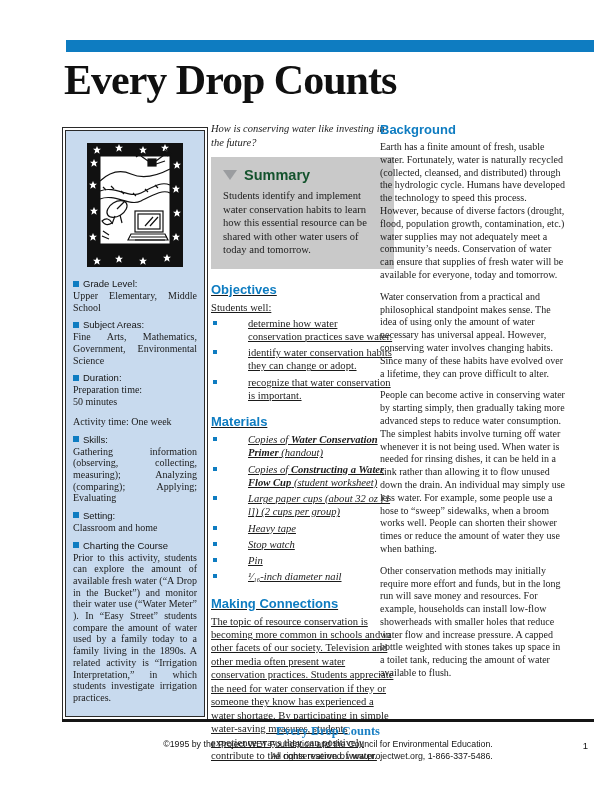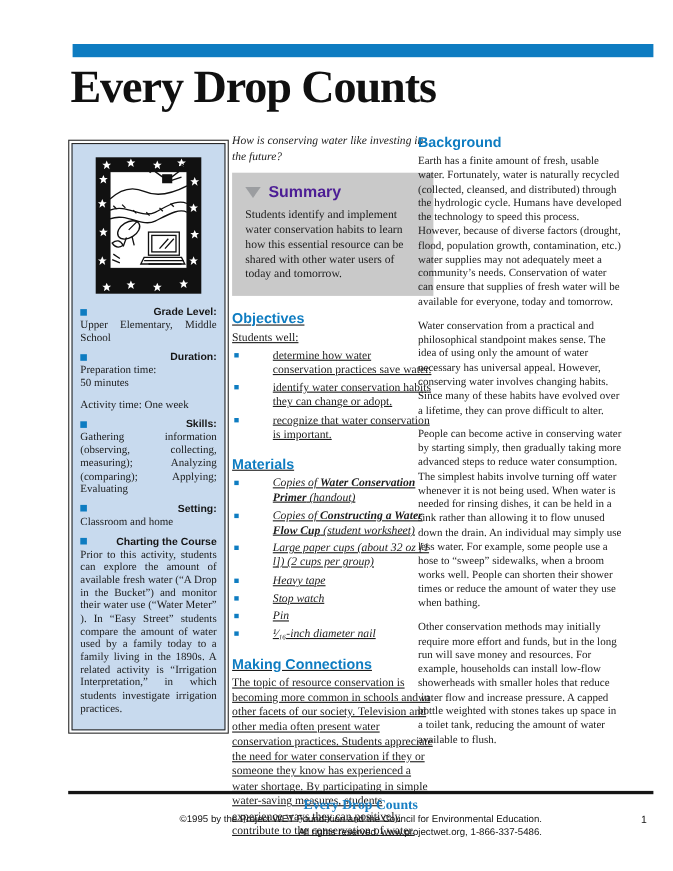--- a/index.html
+++ b/index.html
@@ -19,39 +19,39 @@
   .sidebar {
     position:absolute; left:62px; top:127px; width:146px;
     border:1px solid #2a2a2a; padding:2px; background:#fff;
   }
   .sidebar-inner {
     border:1px solid #2a2a2a; background:#c8daee; padding:8px 7px 6px 7px;
   }
   .illus { display:block; margin:2px auto 9px auto; }
   .sb-section { margin-bottom:6px; }
   .sb-label {
-    font-family:"Liberation Sans", sans-serif; font-weight:bold;
-    font-size:9.5px; color:#141414; display:flex; align-items:center; margin-bottom:1px;justify-content:space-between;
+    font-family:"Liberation Sans", sans-serif; font-weight:normal;
+    font-size:9.5px; color:#141414; display:flex; align-items:center; margin-bottom:1px;
   }
   .sb-bullet { width:6px; height:6px; background:#0e7cc1; display:inline-block; margin-right:4px; flex:0 0 auto; }
   .sb-body {
     font-family:"Liberation Serif", serif; font-size:10px; line-height:1.17;
     text-align:justify; color:#1b1b1b;
   }
   .pre-line { white-space:pre-line; }
   .sb-body + .sb-body { margin-top:8px; }
 
   
   .col-mid  { position:absolute; left:211px; top:122px; width:183px; }
   .col-right{ position:absolute; left:380px; top:122px; width:187px; }
   .question { font-style:italic; font-size:10.5px; line-height:1.3; margin-bottom:8px; }
   .summary-box { background:#c9c9c9; padding:10px 12px 12px 12px; margin-bottom:13px; }
   .summary-title {
     font-family:"Liberation Sans", sans-serif; font-weight:bold;
-    font-size:14.5px; color:#4c1d95; margin-bottom:6px; display:flex; align-items:center;
+    font-size:14.5px; color:#14532d; margin-bottom:6px; display:flex; align-items:center;
   }
   .tri {
     width:0; height:0; display:inline-block; margin-right:7px;
     border-left:7px solid transparent; border-right:7px solid transparent;
     border-top:10px solid #9b9da0;
   }
   .body-txt { font-size:10.6px; line-height:1.27; }
   h2.blue {
     font-family:"Liberation Sans", sans-serif; font-weight:bold;
     font-size:13px; color:#0e7cc1; margin:0 0 4px 0;
@@ -138,20 +138,27 @@
     </svg>
 
     <div class="sb-section">
       <div class="sb-label">
         <span class="sb-bullet"></span>
         <span>Grade Level:</span>
       </div>
       <div class="sb-body">Upper Elementary, Middle School</div>
     </div>
 
+    <div class="sb-section">
+      <div class="sb-label">
+        <span class="sb-bullet"></span>
+        <span>Subject Areas:</span>
+      </div>
+      <div class="sb-body">Fine Arts, Mathematics, Government, Environmental Science</div>
+    </div>
 
     <div class="sb-section">
       <div class="sb-label">
         <span class="sb-bullet"></span>
         <span>Duration:</span>
       </div>
       <div class="sb-body pre-line">Preparation time:
 50 minutes</div>
       <div class="sb-body">Activity time: One week</div>
     </div>

